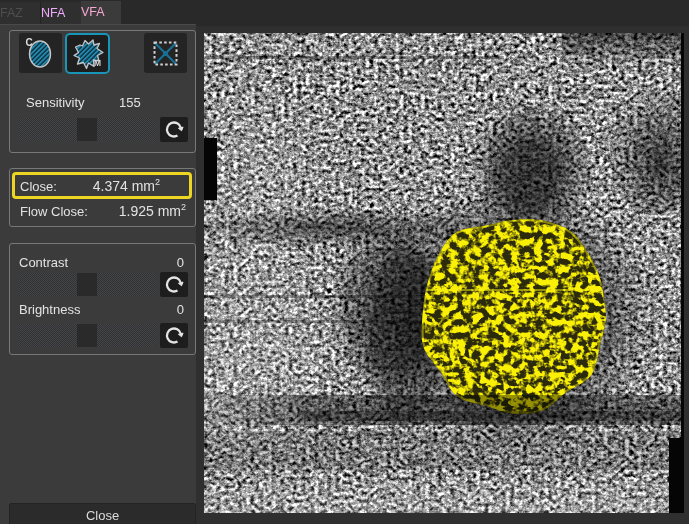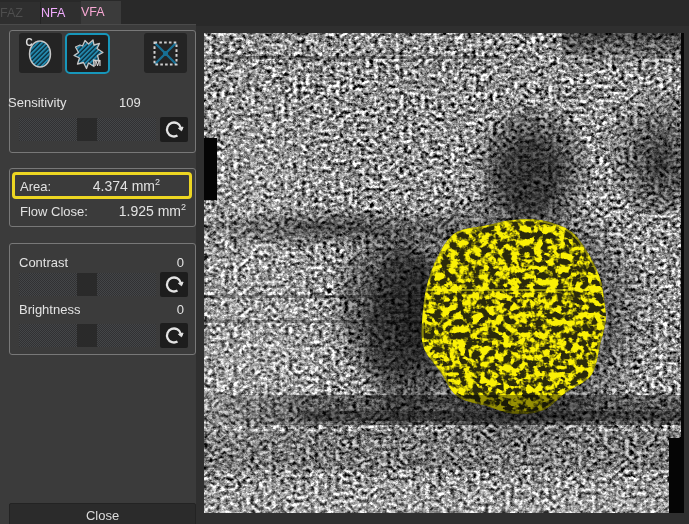--- a/index.html
+++ b/index.html
@@ -50,34 +50,34 @@
 <path d="M 13 10 L 15.5 11 L 18 5.5 L 21.5 9 L 26 5 L 27 10 L 32.5 8.5 L 30 13.5 L 36 17.5 L 30.5 20.5 L 32 26 L 26.5 25 L 27 31.5 L 21.5 28 L 19.5 33.5 L 16.5 27.5 L 10.5 29 L 12.5 23 L 7 20.5 L 11.5 17.5 L 8.5 12 L 13 10 Z" fill="url(#hatch)" stroke="#c6c6c6" stroke-width="1.3" stroke-linejoin="round"></path>
 <text x="27" y="31" fill="#d5d5d5" font-size="8.5" font-weight="bold" font-family="Liberation Sans">M</text>
 </svg></div>
 <div class="ibtn" id="ib3">
 <svg width="43" height="40" viewBox="0 0 43 40">
 <path d="M 11 10 L 32 31 M 32 10 L 11 31" stroke="#186f94" stroke-width="2.3"></path>
 <rect x="10.5" y="9.5" width="22" height="22" fill="none" stroke="#cfcfcf" stroke-width="2" stroke-dasharray="2.6 2.2"></rect>
 <circle cx="21.5" cy="20.5" r="2.5" fill="#186f94"></circle>
 </svg></div>
 
-<div class="lbl" style="left:8px;top:95px">Sensitivity</div>
-<div class="lbl" style="left:119px;top:95px">109</div>
+<div class="lbl" style="left:26px;top:95px">Sensitivity</div>
+<div class="lbl" style="left:119px;top:95px">155</div>
 <div class="track" style="top:118px">
     <div class="handle"></div>
   </div>
 <div class="rbtn" style="top:117px"><svg width="28" height="25" viewBox="0 0 28 25">
       <g transform="translate(14,12.5)" stroke="#e3e3e3" fill="none" stroke-width="2.3">
         <path d="M 3.50 6.06 A 7 7 0 1 1 6.76 -1.81"></path>
         <path d="M 9.08 -2.43 L 7.59 1.28 L 4.44 -1.19 Z" fill="#e3e3e3" stroke-width="1"></path>
       </g>
     </svg></div>
 
 <div id="ybox"></div>
-<div class="lbl" style="left:20px;top:179px">Area:</div>
+<div class="lbl" style="left:20px;top:179px">Close:</div>
 <div class="lbl" style="right:529px;top:177px;font-size:14px">4.374 mm<sup>2</sup></div>
 <div class="lbl" style="left:20px;top:204px">Flow Close:</div>
 <div class="lbl" style="right:503px;top:202px;font-size:14px">1.925 mm<sup>2</sup></div>
 
 <div class="lbl" style="left:19px;top:255px">Contrast</div>
 <div class="lbl" style="right:505px;top:255px">0</div>
 <div class="track" style="top:273px">
     <div class="handle"></div>
   </div>
 <div class="rbtn" style="top:272px"><svg width="28" height="25" viewBox="0 0 28 25">

